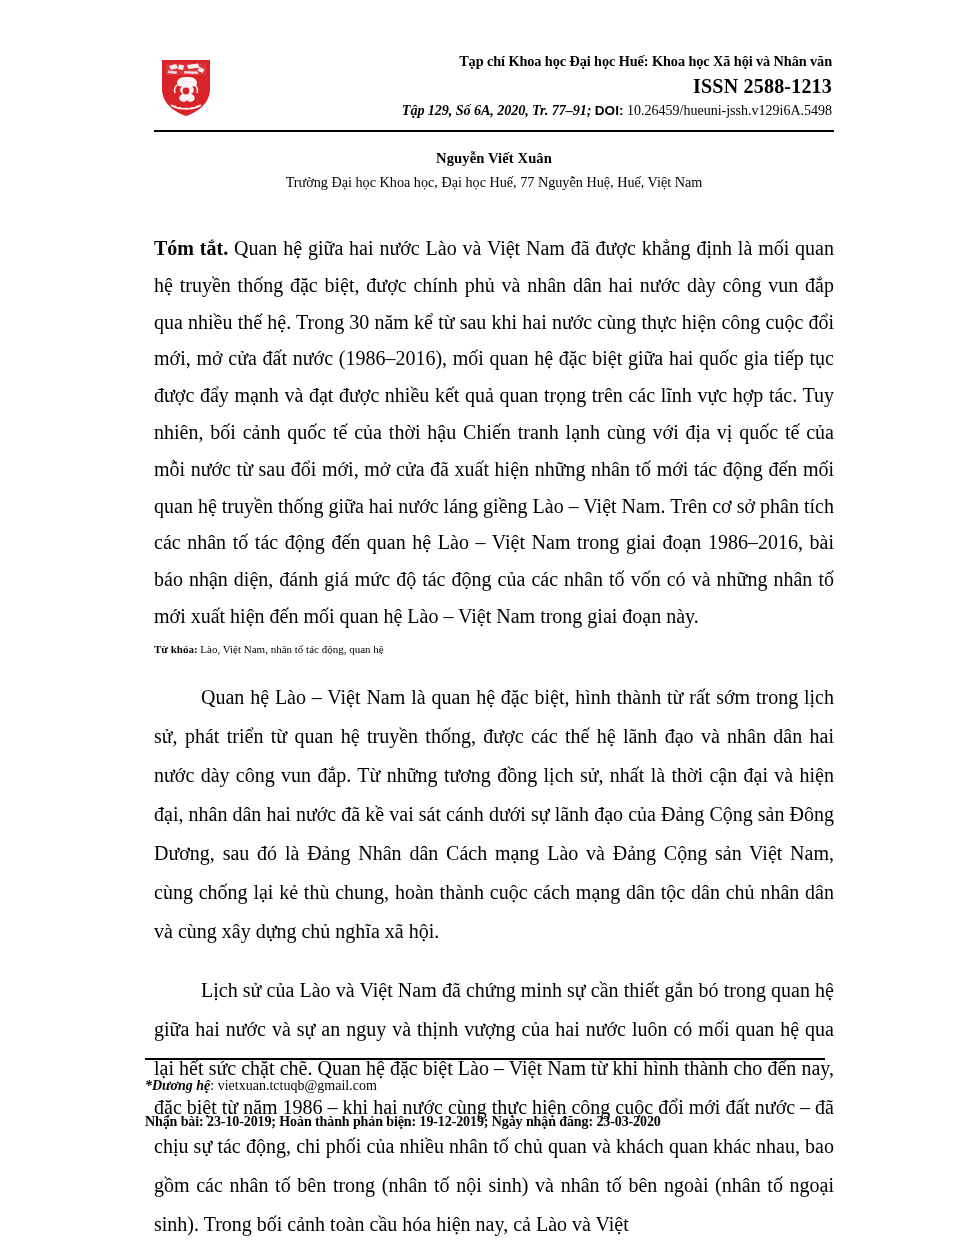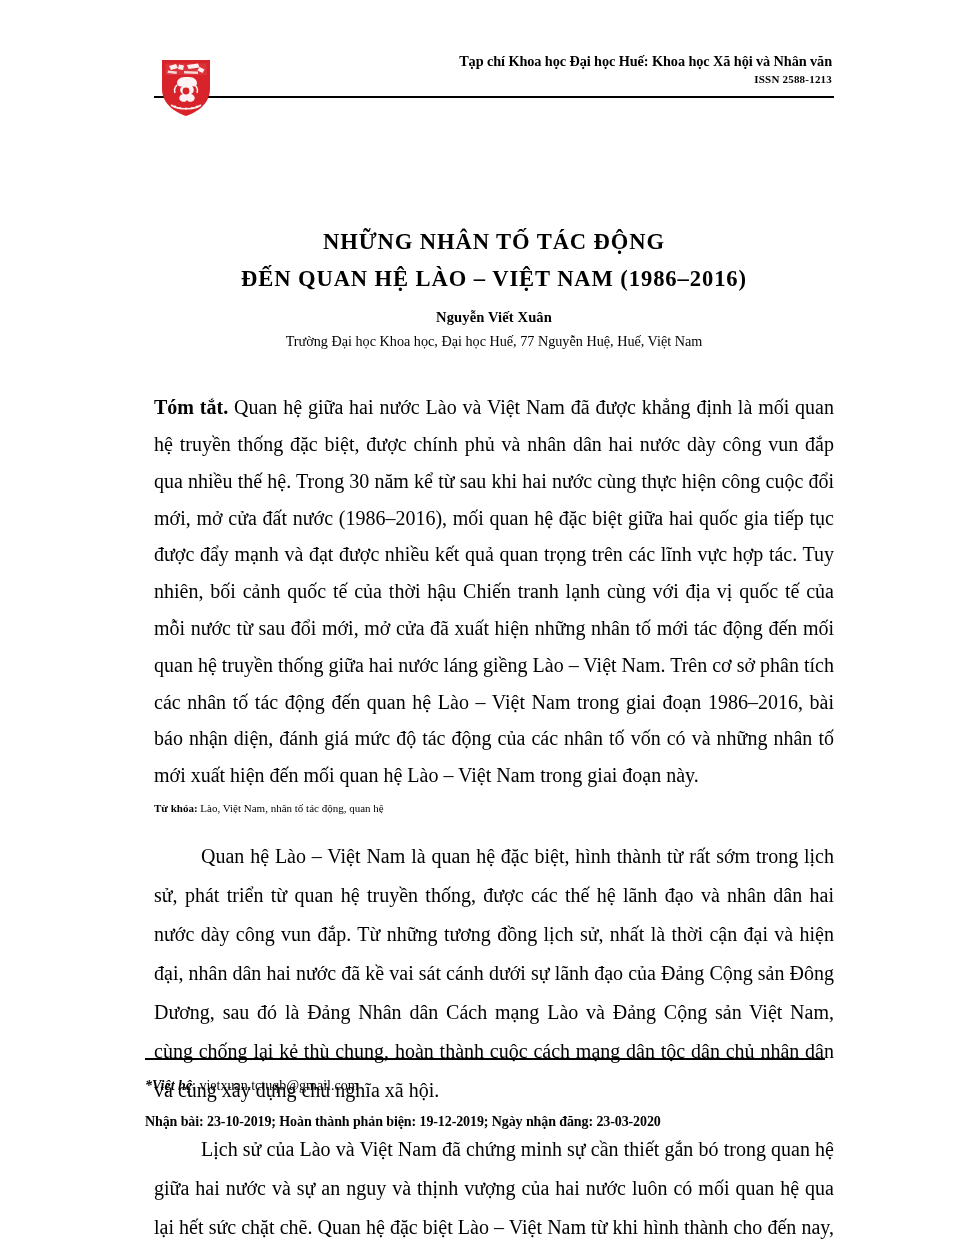--- a/index.html
+++ b/index.html
@@ -47,21 +47,21 @@
   }
   .journal-title {
     font-weight: bold;
     font-size: 14.3px;
     letter-spacing: -0.1px;
     line-height: 1.38;
     white-space: nowrap;
   }
   .issn {
     font-weight: bold;
-    font-size: 11px;
+    font-size: 20px;
     line-height: 1.4;
     letter-spacing: 0.2px;
   }
   .volume-line {
     font-size: 14.2px;
     line-height: 1.5;
     white-space: nowrap;
   }
   .volume-line .vol-italic {
     font-style: italic;
@@ -204,47 +204,48 @@
             <circle cx="28" cy="53.6" r="1.1"></circle>
             <circle cx="34" cy="53" r="1.1"></circle>
             <circle cx="39" cy="51.5" r="1.1"></circle>
           </g>
         </svg>
       </div>
 
       <div class="masthead-text">
         <div class="journal-title">Tạp chí Khoa học Đại học Huế: Khoa học Xã hội và Nhân văn</div>
         <div class="issn">ISSN 2588-1213</div>
+        <div class="volume-line">
+          <span class="vol-italic">Tập 129, Số 6A, 2020, Tr. 77–91;</span>
+          <span class="doi-label">DOI:</span>
+          <span class="doi-value">10.26459/hueuni-jssh.v129i6A.5498</span>
+        </div>
       </div>
 
       <hr class="rule">
     </div>
 
-    <div class="title-block">
-      <div class="paper-title-line">NHỮNG NHÂN TỐ TÁC ĐỘNG</div>
-      <div class="paper-title-line">ĐẾN QUAN HỆ LÀO – VIỆT NAM (1986–2016)</div>
-    </div>
 
     <div class="author">Nguyễn Viết Xuân</div>
     <div class="affiliation">Trường Đại học Khoa học, Đại học Huế, 77 Nguyễn Huệ, Huế, Việt Nam</div>
 
     <div class="abstract">
       <span class="lead">Tóm tắt.</span><span> Quan hệ giữa hai nước Lào và Việt Nam đã được khẳng định là mối quan hệ truyền thống đặc biệt, được chính phủ và nhân dân hai nước dày công vun đắp qua nhiều thế hệ. Trong 30 năm kể từ sau khi hai nước cùng thực hiện công cuộc đổi mới, mở cửa đất nước (1986–2016), mối quan hệ đặc biệt giữa hai quốc gia tiếp tục được đẩy mạnh và đạt được nhiều kết quả quan trọng trên các lĩnh vực hợp tác. Tuy nhiên, bối cảnh quốc tế của thời hậu Chiến tranh lạnh cùng với địa vị quốc tế của mỗi nước từ sau đổi mới, mở cửa đã xuất hiện những nhân tố mới tác động đến mối quan hệ truyền thống giữa hai nước láng giềng Lào – Việt Nam. Trên cơ sở phân tích các nhân tố tác động đến quan hệ Lào – Việt Nam trong giai đoạn 1986–2016, bài báo nhận diện, đánh giá mức độ tác động của các nhân tố vốn có và những nhân tố mới xuất hiện đến mối quan hệ Lào – Việt Nam trong giai đoạn này.</span>
     </div>
 
     <div class="keywords">
       <span class="lead">Từ khóa:</span><span> Lào, Việt Nam, nhân tố tác động, quan hệ</span>
     </div>
 
     <p class="body-par">Quan hệ Lào – Việt Nam là quan hệ đặc biệt, hình thành từ rất sớm trong lịch sử, phát triển từ quan hệ truyền thống, được các thế hệ lãnh đạo và nhân dân hai nước dày công vun đắp. Từ những tương đồng lịch sử, nhất là thời cận đại và hiện đại, nhân dân hai nước đã kề vai sát cánh dưới sự lãnh đạo của Đảng Cộng sản Đông Dương, sau đó là Đảng Nhân dân Cách mạng Lào và Đảng Cộng sản Việt Nam, cùng chống lại kẻ thù chung, hoàn thành cuộc cách mạng dân tộc dân chủ nhân dân và cùng xây dựng chủ nghĩa xã hội.</p>
     <p class="body-par">Lịch sử của Lào và Việt Nam đã chứng minh sự cần thiết gắn bó trong quan hệ giữa hai nước và sự an nguy và thịnh vượng của hai nước luôn có mối quan hệ qua lại hết sức chặt chẽ. Quan hệ đặc biệt Lào – Việt Nam từ khi hình thành cho đến nay, đặc biệt từ năm 1986 – khi hai nước cùng thực hiện công cuộc đổi mới đất nước – đã chịu sự tác động, chi phối của nhiều nhân tố chủ quan và khách quan khác nhau, bao gồm các nhân tố bên trong (nhân tố nội sinh) và nhân tố bên ngoài (nhân tố ngoại sinh). Trong bối cảnh toàn cầu hóa hiện nay, cả Lào và Việt</p>
 
   </div>
 
   <div class="footnote-area">
     <hr class="footnote-rule">
     <div class="contact">
-      <span class="lead">*Việt hệ</span><span>: vietxuan.tctuqb@gmail.com</span>
+      <span class="lead">*Dương hệ</span><span>: vietxuan.tctuqb@gmail.com</span>
     </div>
     <div class="dates">Nhận bài: 23-10-2019; Hoàn thành phản biện: 19-12-2019; Ngày nhận đăng: 23-03-2020</div>
   </div>
 
 </div>
 
 </body></html>

